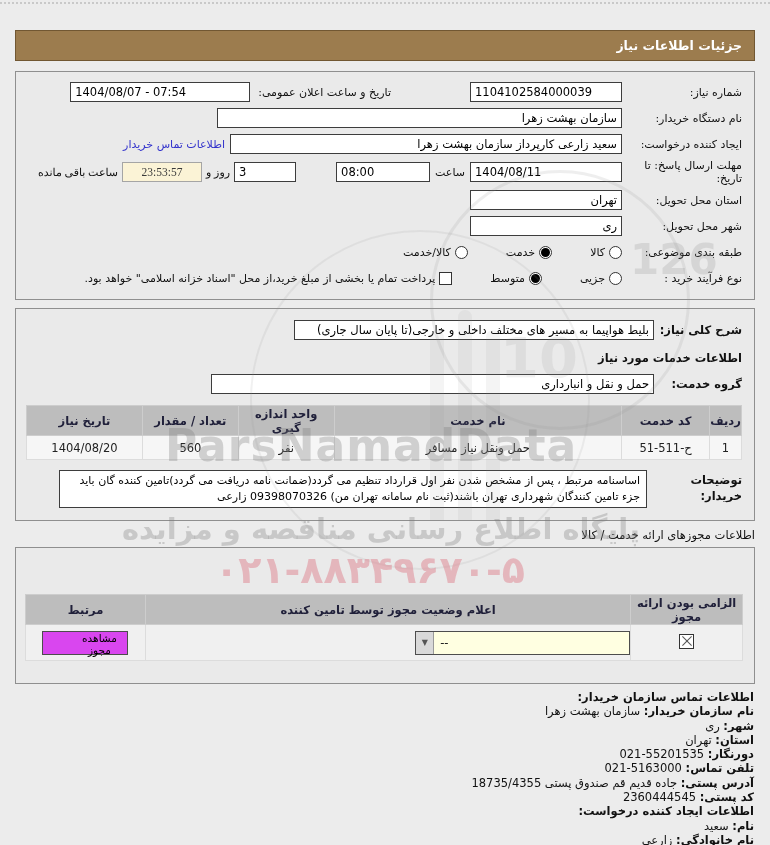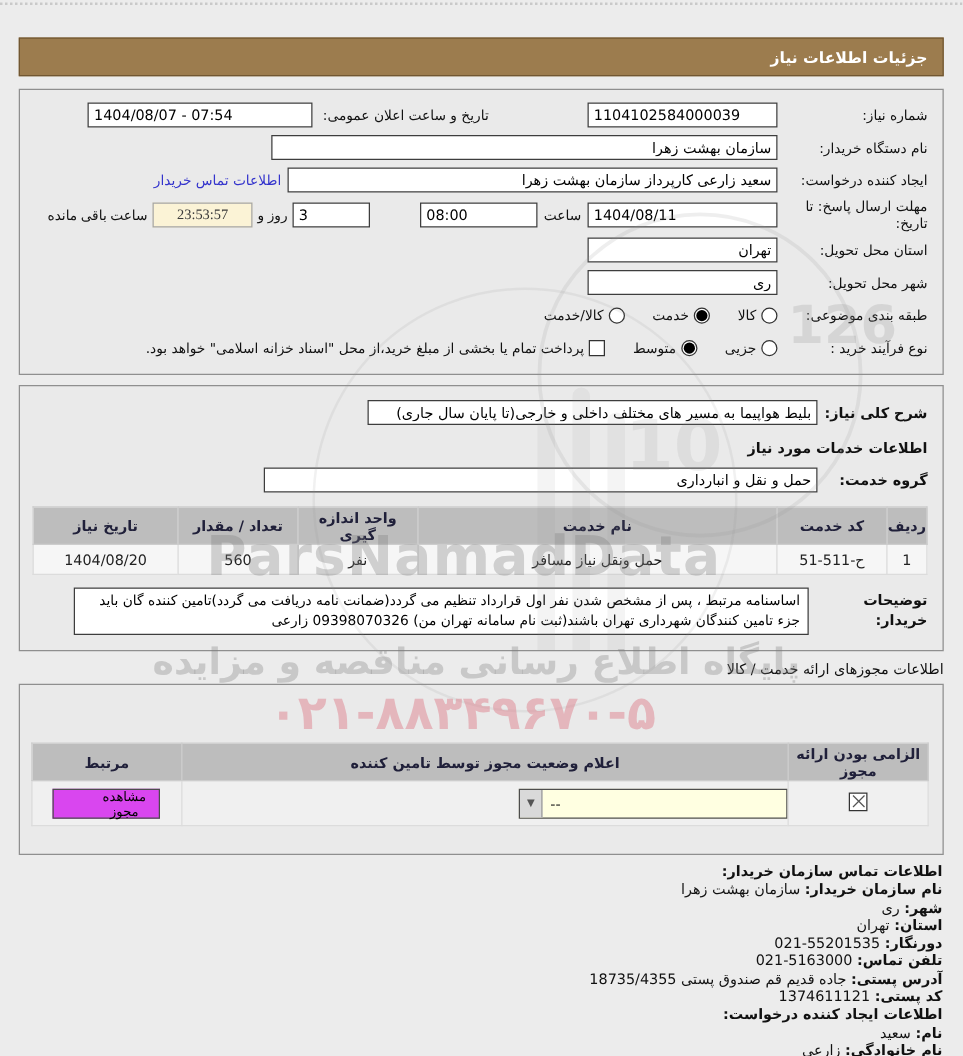--- a/index.html
+++ b/index.html
@@ -41,21 +41,21 @@
   .inp{
     height:20px; border:1px solid #3d3d3d; background:#fff;
     font-family:"DejaVu Sans", sans-serif; font-size:11.5px; padding:0 4px; color:#000;
   }
   .center{ }
   .ltr{ direction:ltr; }
   .w152{ width:152px; } .w180{ width:180px; } .w405{ width:405px; }
   .w392{ width:392px; } .w75{ width:94px; } .w62{ width:62px; }
   .w360{ width:360px; } .w443{ width:443px; }
   .gap79{ margin-right:79px; } .gap8{ margin-right:8px; } .gap5{ margin-right:5px; }
-  .gap40{ margin-right:40px; } .gap4{ margin-right:4px;font-family:Liberation Serif, serif; } .gap22{ margin-right:22px; }
+  .gap40{ margin-right:40px; } .gap4{ margin-right:4px;font-family:Liberation Serif, serif; } .gap22{ margin-right:38px; }
   .cream{
     width:80px; height:20px; background:#fbf3d6; border:1px solid #a5a5a5;
     font-size:11.5px; color:#3a3a3a; text-align:center; line-height:18px; direction:ltr;
   }
   a.contact-link{ color:#3333cc; font-size:11px; text-decoration:none; white-space:nowrap; }
 
   
   .radio{
     display:inline-block; width:13px; height:13px; border-radius:50%;
     border:1px solid #333; background:#fff; position:relative; flex:0 0 13px;
@@ -331,19 +331,19 @@
   </div>
 
   <div class="contact">
     <div class="line"><b>اطلاعات تماس سازمان خریدار:</b></div>
     <div class="line"><b>نام سازمان خریدار:</b> <span>سازمان بهشت زهرا</span></div>
     <div class="line"><b>شهر:</b> <span>ری</span></div>
     <div class="line"><b>استان:</b> <span>تهران</span></div>
     <div class="line"><b>دورنگار:</b> <span>55201535-021</span></div>
     <div class="line"><b>تلفن تماس:</b> <span>5163000-021</span></div>
     <div class="line"><b>آدرس پستی:</b> <span>جاده قدیم قم صندوق پستی 18735/4355</span></div>
-    <div class="line"><b>کد پستی:</b> <span>1374611121</span></div>
+    <div class="line"><b>کد پستی:</b> <span>2360444545</span></div>
     <div class="line"><b>اطلاعات ایجاد کننده درخواست:</b></div>
     <div class="line"><b>نام:</b> <span>سعید</span></div>
     <div class="line"><b>نام خانوادگی:</b> <span>زارعی</span></div>
   </div>
 
 </div>
 
 </body></html>

